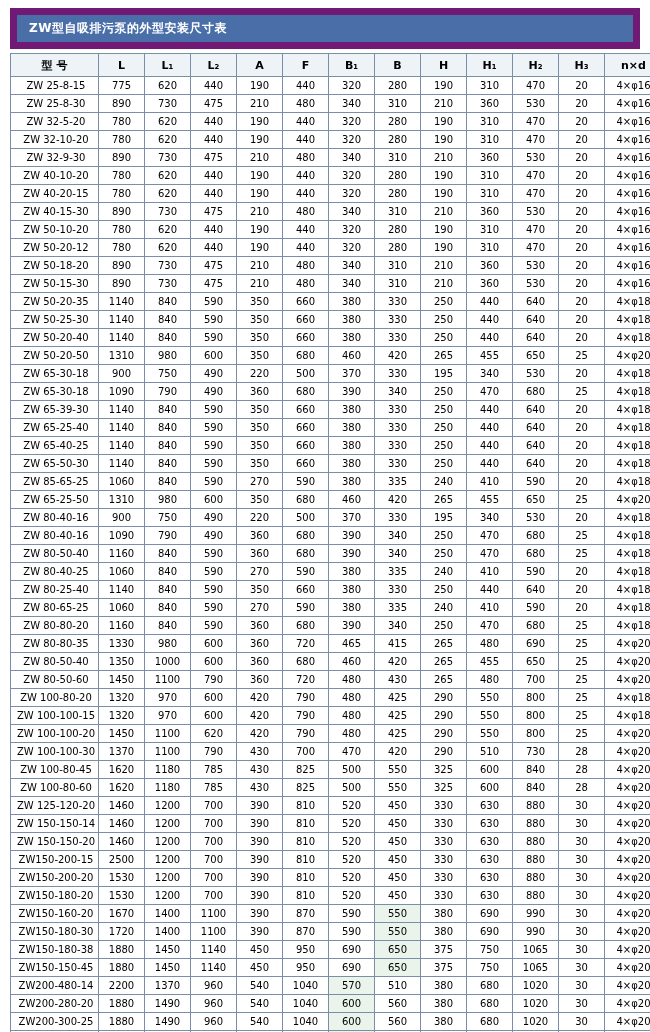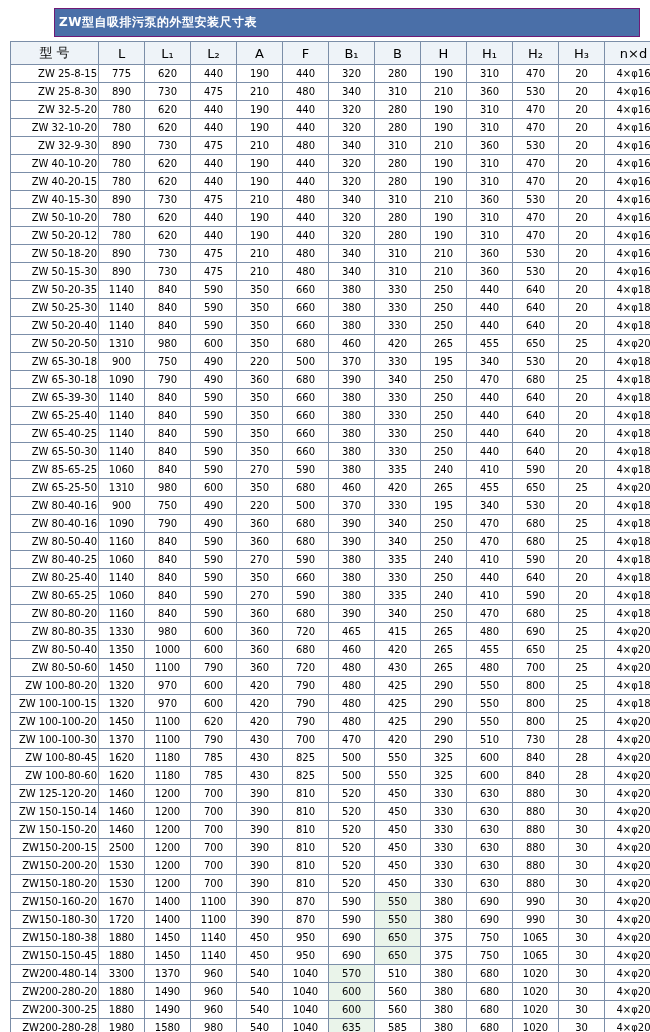--- a/index.html
+++ b/index.html
@@ -12,49 +12,48 @@
   .page{
     width:650px;
     box-sizing:border-box;
     padding:8px 10px 10px 10px;
   }
   .title-bar{
     background:#4a6fa8;
     color:#ffffff;
     font-size:12px;
     font-weight:bold;
-    padding:5px 4px;
+    padding:5px 12px;
     letter-spacing:0.5px;
-    border:1px solid #701a75;
-    margin-left:44px;
+    border:7px solid #701a75;
   }
   table.spec{
     border-collapse:collapse;
     width:630px;
     margin-top:4px;
     table-layout:fixed;
   }
   table.spec th, table.spec td{
     border:1px solid #7b8ea8;
     font-size:10px;
     height:17px;
     text-align:center;
     vertical-align:middle;
     padding:0 1px;
     white-space:nowrap;
     overflow:hidden;
   }
   table.spec thead th{
     background:#eef3f8;
-    font-weight:normal;
-    font-size:13px;
+    font-weight:bold;
+    font-size:11px;
     height:22px;
   }
   table.spec td.model{
-    text-align:right;
+    text-align:center;
     padding-left:4px;
     font-size:10px;
   }
   
   col.c-model{width:88px;}
   col.c-num{width:46px;}
   col.c-nxd{width:58px;}
 
   
   .tint-green{background:#eaf4ea;}
@@ -845,21 +844,21 @@
           <td>690</td>
           <td class=" tint-green">650</td>
           <td>375</td>
           <td>750</td>
           <td>1065</td>
           <td>30</td>
           <td>4×φ20</td>
         </tr>
         <tr>
           <td class="model">ZW200-480-14</td>
-          <td>3300</td>
+          <td>2200</td>
           <td>1370</td>
           <td>960</td>
           <td>540</td>
           <td>1040</td>
           <td class=" tint-green">570</td>
           <td>510</td>
           <td>380</td>
           <td>680</td>
           <td>1020</td>
           <td>30</td>

